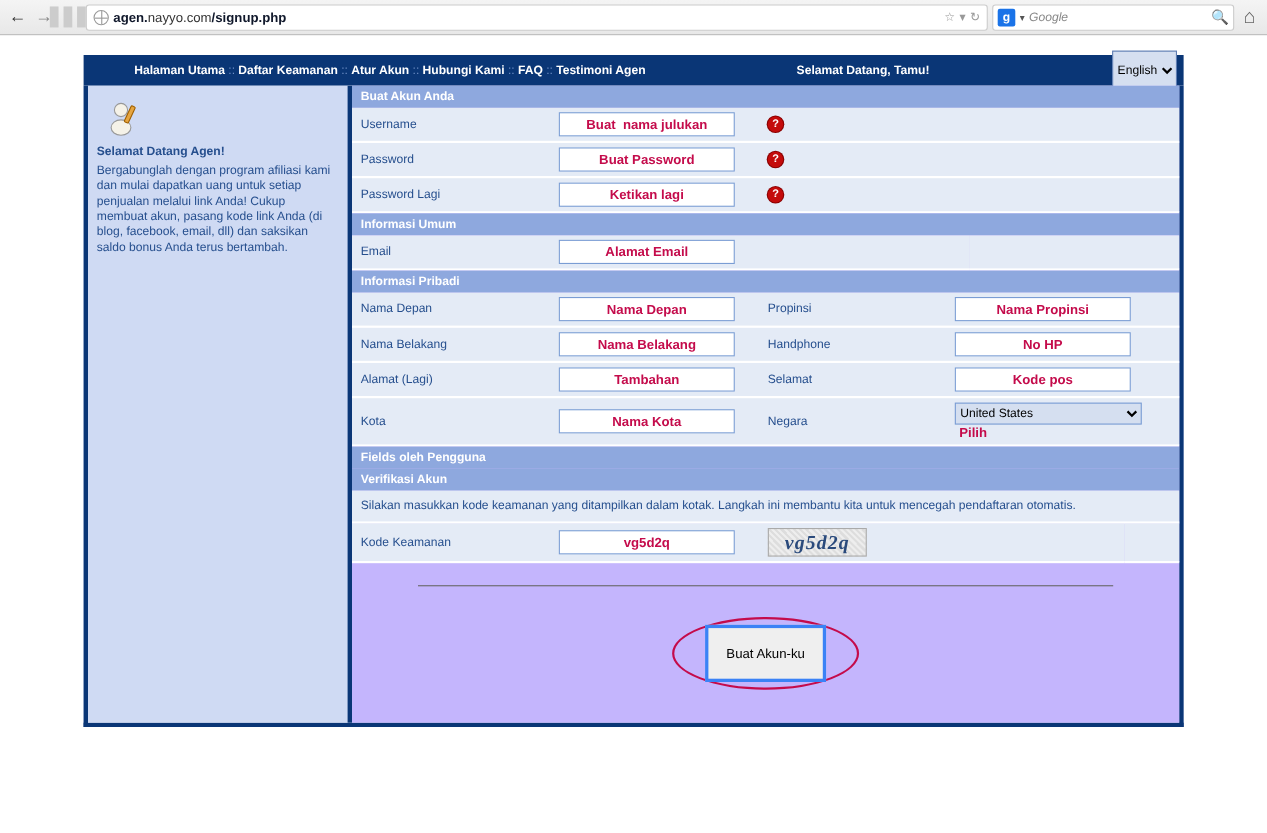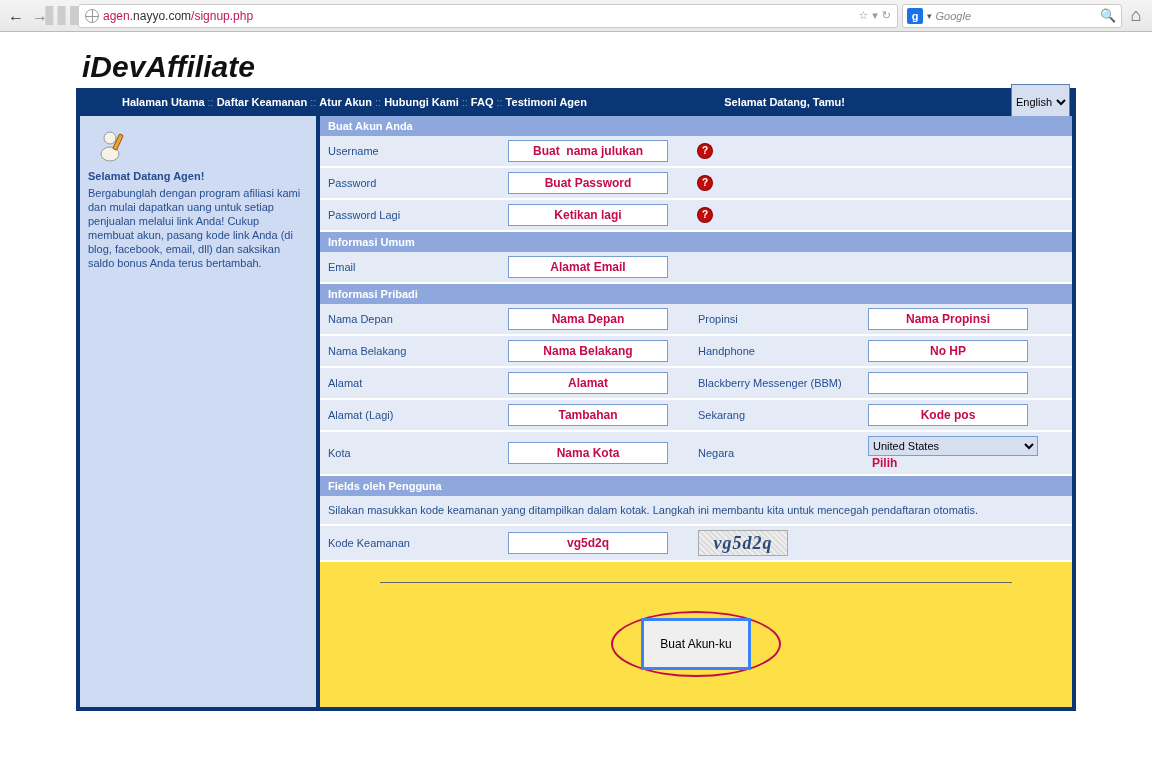--- a/index.html
+++ b/index.html
@@ -8,21 +8,21 @@
 
 .browser-chrome { height: 32px; background: linear-gradient(#f4f4f4, #e8e8e8); border-bottom: 1px solid #bbb; display: flex; align-items: center; padding: 0 6px; gap: 4px; }
 .nav-btn { width: 20px; height: 20px; display: flex; align-items: center; justify-content: center; color: #888; cursor: pointer; font-size: 16px; }
 .nav-btn.enabled { color: #333; }
 .nav-btn.bars { color: #ccc; }
 .url-bar { flex: 1; height: 24px; background: #fff; border: 1px solid #ccc; border-radius: 3px; display: flex; align-items: center; padding: 0 6px; gap: 4px; }
 .globe-ico { width: 14px; height: 14px; border: 1px solid #999; border-radius: 50%; position: relative; }
 .globe-ico::before { content:""; position:absolute; width:100%; height:1px; background:#999; top:50%; left:0; }
 .globe-ico::after { content:""; position:absolute; width:1px; height:100%; background:#999; left:50%; top:0; }
 .url-text { flex: 1; font-size: 12px; color: #333; }
-.url-text .dim { color: #be185d; }
+.url-text .dim { color: #0f172a; font-weight: bold; }
 .url-icons { display: flex; gap: 6px; color: #999; }
 .search-bar { width: 220px; height: 24px; background: #fff; border: 1px solid #ccc; border-radius: 3px; display: flex; align-items: center; padding: 0 4px; gap: 4px; }
 .search-bar .g-badge { width: 16px; height: 16px; background: #1a73e8; color: #fff; font-weight: bold; font-size: 11px; display: flex; align-items: center; justify-content: center; border-radius: 2px; }
 .search-bar .g-arrow { color: #555; font-size: 9px; }
 .search-bar .search-text { flex: 1; font-style: italic; color: #888; }
 .search-bar .mag { color: #666; font-size: 13px; }
 .home-btn { color: #666; font-size: 18px; }
 
 
 .page-wrap { width: 1000px; margin: 0 auto; padding-top: 18px; }
@@ -38,21 +38,21 @@
 .lang-select { height: 36px; font-size: 11px; border: 1px solid #5f7eb3; background: #d5dff0; margin-left: 6px;}
 
 
 .maingrid { display: flex; border: 4px solid #0a3676; border-top: none; background: #cfdaf3; }
 .sidebar { width: 240px; background: #cfdaf3; padding: 12px 8px; border-right: 4px solid #0a3676; position: relative; }
 .sidebar-icon { width: 34px; height: 34px; margin-bottom: 8px; position: relative; margin-left: 8px; }
 .sidebar-icon svg { width: 100%; height: 100%; }
 .sidebar h3 { font-size: 11px; font-weight: bold; color: #264f8e; margin: 6px 0 4px 0; }
 .sidebar p { font-size: 11px; line-height: 14px; color: #264f8e; }
 
-.content { flex: 1; background: #fde047; padding: 0; }
+.content { flex: 1; background: #c4b5fd; padding: 0; }
 
 
 .section-hdr { background: #8ea8de; color: #fff; font-weight: bold; font-size: 11px; padding: 4px 8px; }
 
 .form-tbl { width: 100%; border-collapse: collapse; }
 .form-tbl td { padding: 4px 8px; background: #e4ebf6; font-size: 11px; color: #264f8e; vertical-align: middle; border-bottom: 2px solid #fff; }
 .form-tbl td.labelcell { width: 180px; }
 .form-tbl td.label4 { width: 170px; }
 .form-tbl td.inputcell { width: 190px; }
 .form-tbl td.helpcell { width: 40px; text-align: left; }
@@ -95,21 +95,20 @@
   <div class="search-bar">
     <span class="g-badge">g</span>
     <span class="g-arrow">▾</span>
     <span class="search-text">Google</span>
     <span class="mag">🔍</span>
   </div>
   <div class="nav-btn home-btn">⌂</div>
 </div>
 
 <div class="page-wrap">
-  <div class="logo">iDevAffiliate</div>
 
   <div class="topnav">
     <div class="links">
       <a href="#">Halaman Utama</a>
         <span class="sep">::</span>
       <a href="#">Daftar Keamanan</a>
         <span class="sep">::</span>
       <a href="#">Atur Akun</a>
         <span class="sep">::</span>
       <a href="#">Hubungi Kami</a>
@@ -185,45 +184,40 @@
           <td class="label4">Propinsi</td>
           <td class="input4"><input class="txtinput" value="Nama Propinsi" style=""></td>
         </tr>
         <tr>
           <td class="labelcell">Nama Belakang</td>
           <td class="inputcell"><input class="txtinput" value="Nama Belakang" style=""></td>
           <td class="label4">Handphone</td>
           <td class="input4"><input class="txtinput" value="No HP" style=""></td>
         </tr>
         <tr>
-          <td class="labelcell">Alamat</td>
-          <td class="inputcell"><input class="txtinput" value="Alamat" style=""></td>
-          <td class="label4">Blackberry Messenger (BBM)</td>
-          <td class="input4"><input class="txtinput" value="" style=""></td>
-        </tr>
-        <tr>
           <td class="labelcell">Alamat (Lagi)</td>
           <td class="inputcell"><input class="txtinput" value="Tambahan" style=""></td>
-          <td class="label4">Sekarang</td>
+          <td class="label4">Selamat</td>
           <td class="input4"><input class="txtinput" value="Kode pos" style=""></td>
         </tr>
         <tr>
           <td class="labelcell">Kota</td>
           <td class="inputcell"><input class="txtinput" value="Nama Kota" style=""></td>
           <td class="label4">Negara</td>
           <td class="input4">
             <select class="selinput"><option>United States</option></select>
             <span class="pilih-link">Pilih</span>
           </td>
         </tr>
       </tbody>
         </table>
 
       <div class="section-hdr">Fields oleh Pengguna</div>
 
+      <div class="section-hdr">Verifikasi Akun</div>
       <div class="verify-text">Silakan masukkan kode keamanan yang ditampilkan dalam kotak. Langkah ini membantu kita untuk mencegah pendaftaran otomatis.</div>
       <table class="form-tbl">
         <tbody>
             <tr class="captcha-row">
           <td class="labelcell">Kode Keamanan</td>
           <td class="inputcell"><input class="txtinput narrow" value="vg5d2q" style=""></td>
           <td><span class="captcha-img">vg5d2q</span></td>
           <td></td>
         </tr>
       </tbody>

